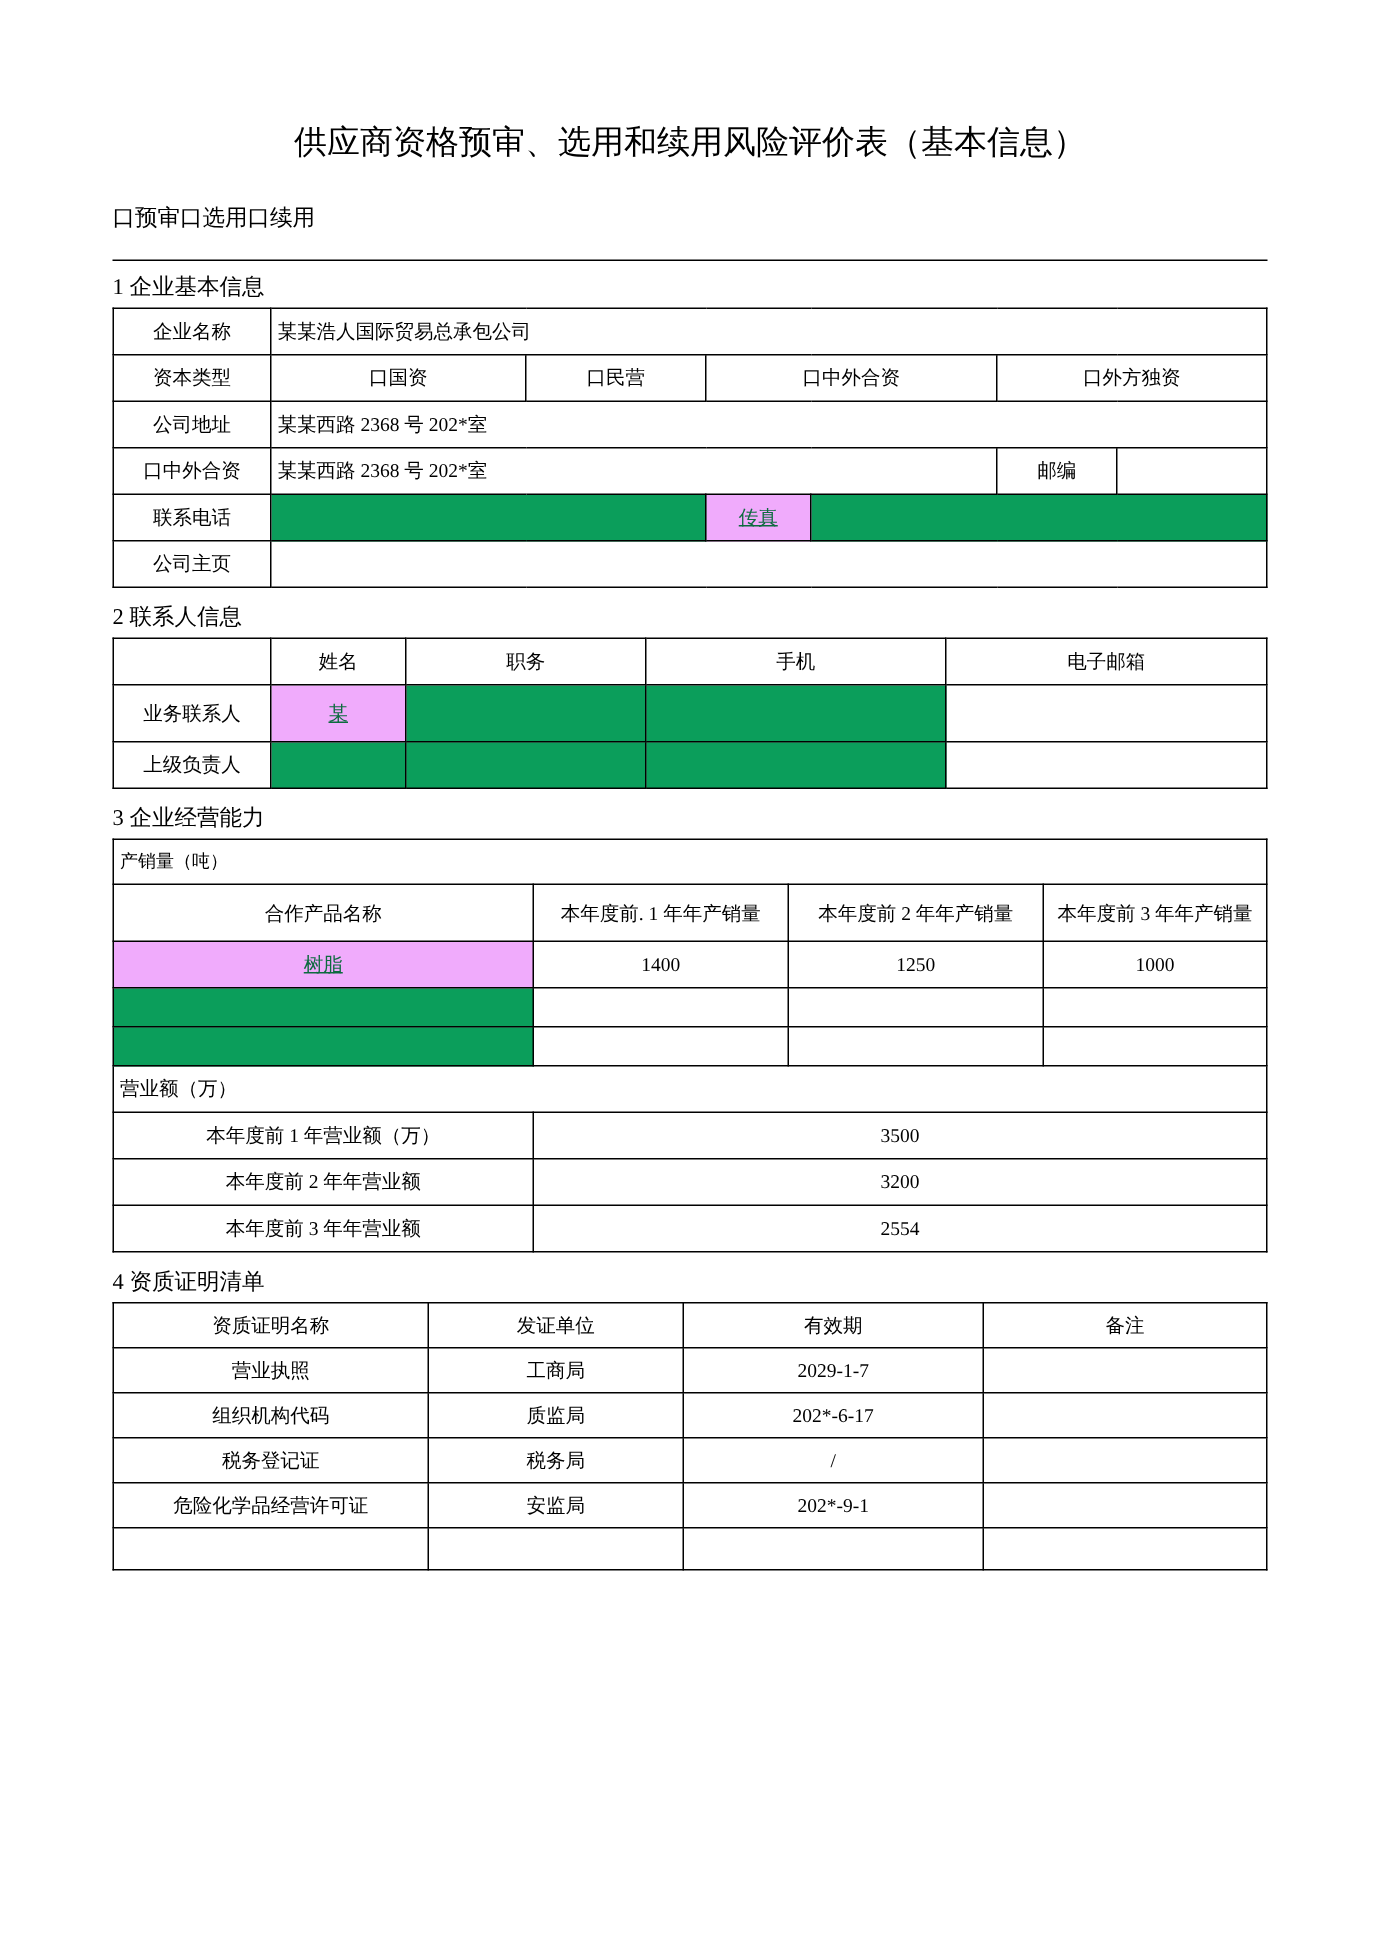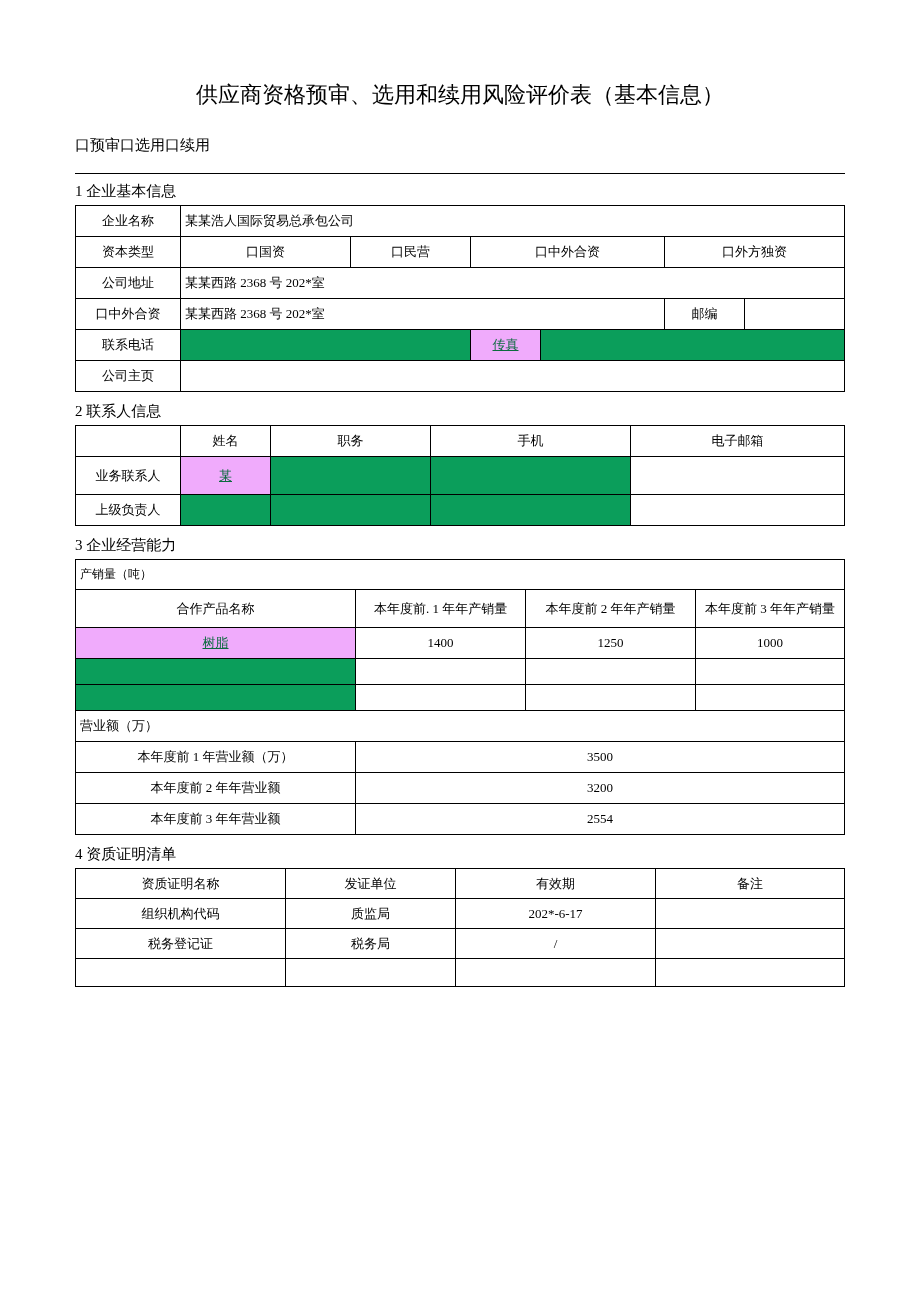--- a/index.html
+++ b/index.html
@@ -168,31 +168,43 @@
 <div class="section-head">4 资质证明清单</div>
 <table class="narrow">
   <tbody>
       <tr class="row-h">
     <td style="width:210px">资质证明名称</td>
     <td style="width:170px">发证单位</td>
     <td style="width:200px">有效期</td>
     <td>备注</td>
   </tr>
   <tr class="row-h">
+    <td>营业执照</td>
+    <td>工商局</td>
+    <td>2029-1-7</td>
+    <td></td>
+  </tr>
+  <tr class="row-h">
     <td>组织机构代码</td>
     <td>质监局</td>
     <td>202*-6-17</td>
     <td></td>
   </tr>
   <tr class="row-h">
     <td>税务登记证</td>
     <td>税务局</td>
     <td>/</td>
     <td></td>
   </tr>
+  <tr class="row-h">
+    <td>危险化学品经营许可证</td>
+    <td>安监局</td>
+    <td>202*-9-1</td>
+    <td></td>
+  </tr>
   <tr class="last-spacer">
     <td></td>
     <td></td>
     <td></td>
     <td></td>
   </tr>
 </tbody>
   </table>
 
 </body></html>

